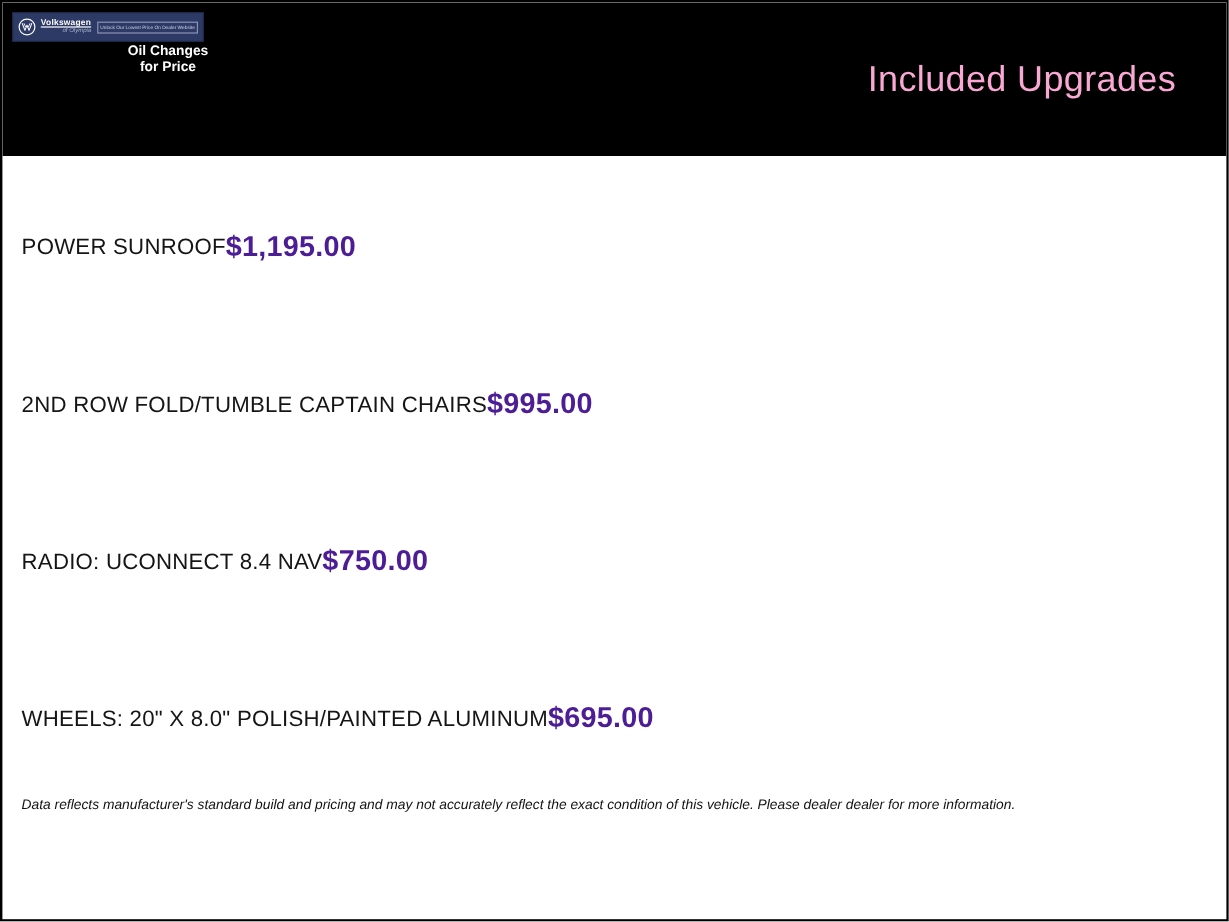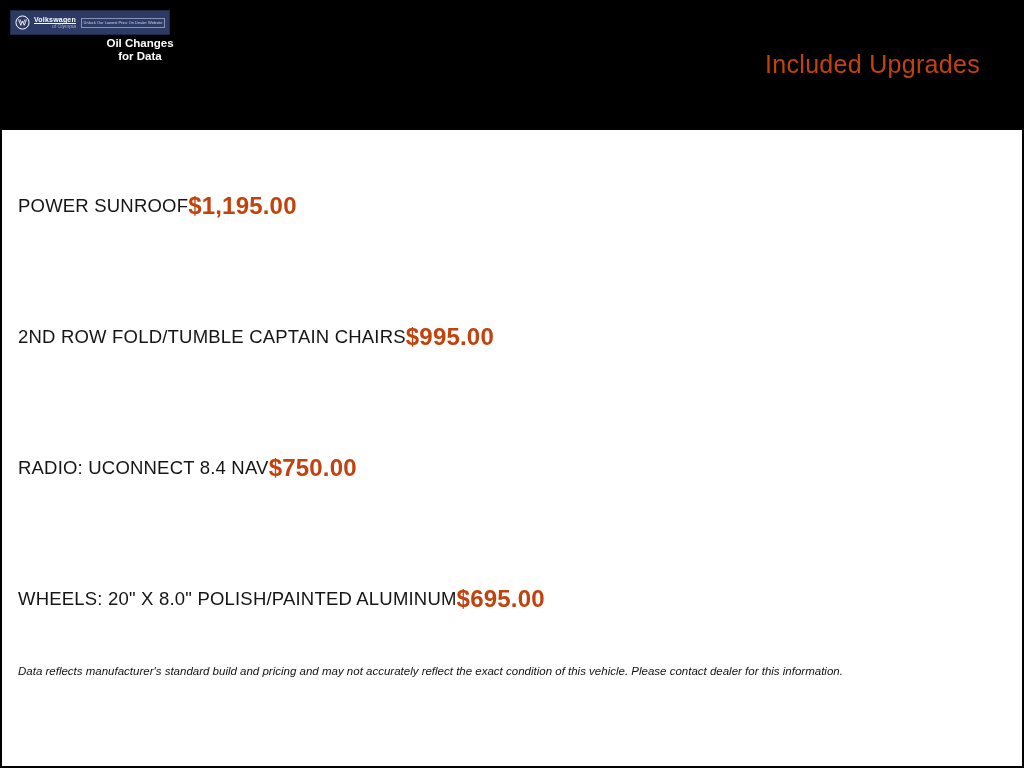--- a/index.html
+++ b/index.html
@@ -21,36 +21,36 @@
   .brand-sub{color:#aab1c9;font-style:italic;font-size:5px;text-align:right;margin-top:1px;white-space:nowrap;}
   .banner-cta{
     flex:1;border:1px solid #8b93b5;color:#cdd3e6;font-size:4px;line-height:1;
     text-align:center;padding:2px 1px;white-space:nowrap;overflow:hidden;background:transparent;
   }
   .tagline{
     position:absolute;left:100px;top:35px;width:76px;text-align:center;
     color:#fff;font-weight:bold;font-size:11.5px;line-height:1.15;
   }
   .page-title{
-    position:absolute;right:42px;top:48px;color:#c2410c;font-size:25px;
+    position:absolute;right:42px;top:48px;color:#f9a8d4;font-size:30px;
     font-weight:400;letter-spacing:.3px;white-space:nowrap;
   }
   
   .content{position:absolute;left:0;top:128px;width:100%;}
   .cols{
     display:flex;justify-content:space-between;align-items:center;
     margin:26px 34px 0 16px;color:#6b6b6b;font-size:15px;
   }
   .row{
     display:flex;align-items:center;
     height:40px;margin:91px 34px 0 16px;
   }
   .row:first-of-type{margin-top:56px;}
   .row-name{color:#151515;font-size:18.5px;letter-spacing:.2px;}
-  .row-price{color:#c2410c;font-size:24px;font-weight:bold;letter-spacing:.2px;}
+  .row-price{color:#4c1d95;font-size:24px;font-weight:bold;letter-spacing:.2px;}
   
   .disclaimer{
     margin:46px 34px 0 16px;color:#111;font-size:11.5px;font-style:italic;
   }
 </style>
 </head>
 <body>
 
 <div class="page">
 
@@ -66,21 +66,21 @@
       </span>
       <span class="brand-block">
         <span class="brand">Volkswagen</span>
         <span class="brand-sub">of Olympia</span>
       </span>
       <span class="banner-cta">Unlock Our Lowest Price On Dealer Website</span>
     </div>
 
     <div class="tagline">
       <div>Oil Changes</div>
-      <div>for Data</div>
+      <div>for Price</div>
     </div>
 
     <div class="page-title">Included Upgrades</div>
   </div>
 
   <div class="content">
 
 
     <div class="row">
       <span class="row-name">POWER SUNROOF</span>
@@ -95,16 +95,16 @@
     <div class="row">
       <span class="row-name">RADIO: UCONNECT 8.4 NAV</span>
       <span class="row-price">$750.00</span>
     </div>
 
     <div class="row">
       <span class="row-name">WHEELS: 20" X 8.0" POLISH/PAINTED ALUMINUM</span>
       <span class="row-price">$695.00</span>
     </div>
 
-    <div class="disclaimer">Data reflects manufacturer's standard build and pricing and may not accurately reflect the exact condition of this vehicle. Please contact dealer for this information.</div>
+    <div class="disclaimer">Data reflects manufacturer's standard build and pricing and may not accurately reflect the exact condition of this vehicle. Please dealer dealer for more information.</div>
   </div>
 
 </div>
 
 </body></html>

